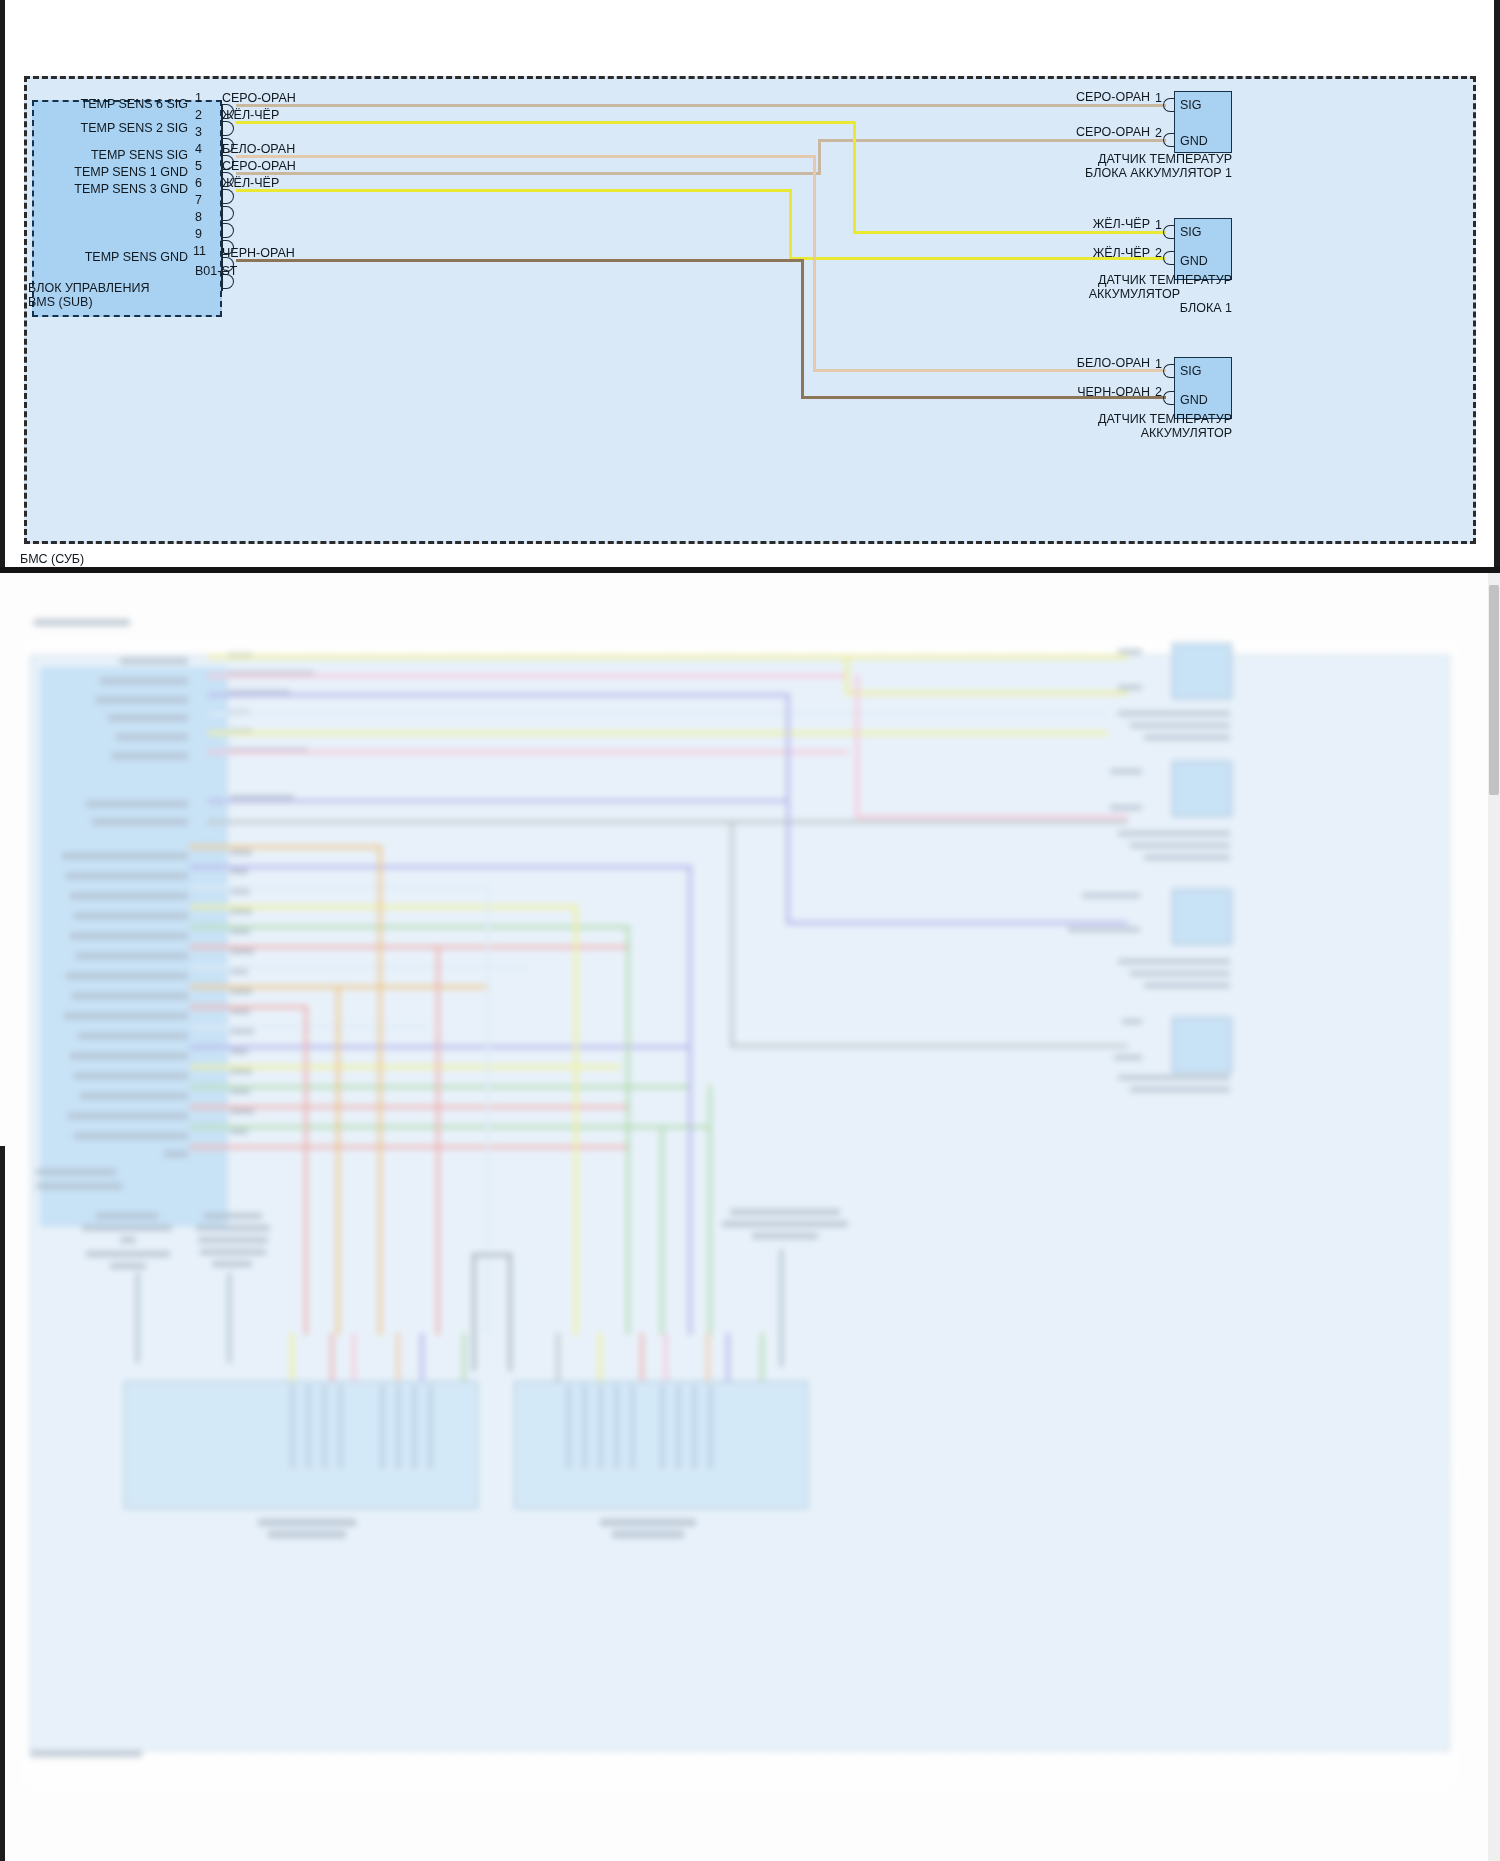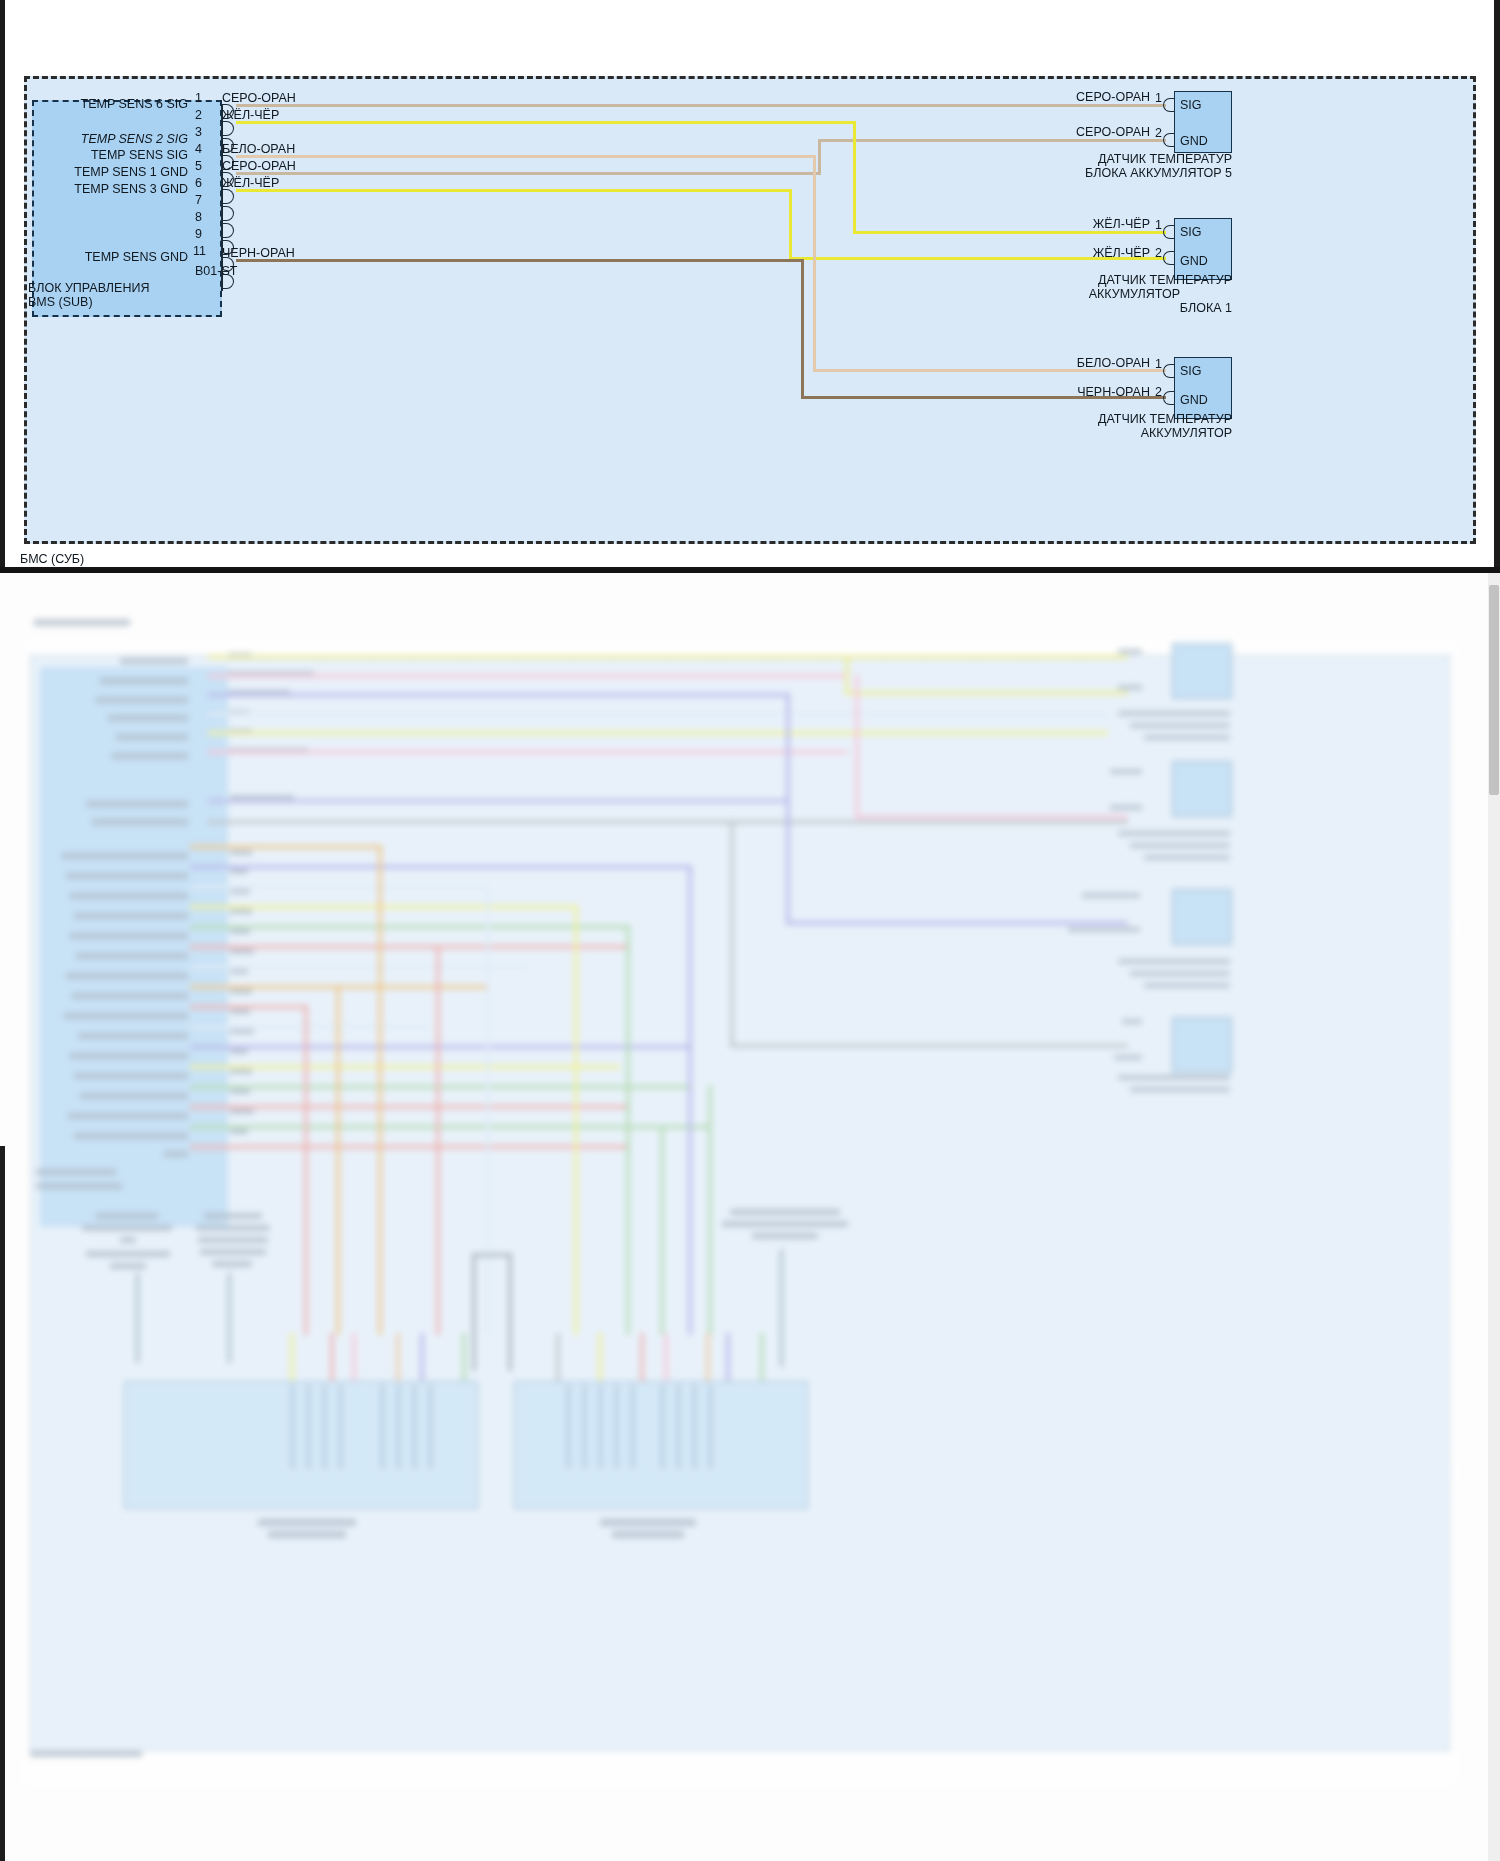--- a/index.html
+++ b/index.html
@@ -107,21 +107,21 @@
     <div class="pinNum" style="left:195px;top:126px;">3</div>
     <div class="pinNum" style="left:195px;top:143px;">4</div>
     <div class="pinNum" style="left:195px;top:160px;">5</div>
     <div class="pinNum" style="left:195px;top:177px;">6</div>
     <div class="pinNum" style="left:195px;top:194px;">7</div>
     <div class="pinNum" style="left:195px;top:211px;">8</div>
     <div class="pinNum" style="left:195px;top:228px;">9</div>
     <div class="pinNum" style="left:193px;top:245px;">11</div>
 
     <div class="ecuLabel" style="left:0px;width:188px;top:98px;">TEMP SENS 6 SIG</div>
-    <div class="ecuLabel" style="left:0px;width:188px;top:133px;font-style:italic;">TEMP SENS 2 SIG</div>
+    <div class="ecuLabel" style="left:0px;width:188px;top:122px;">TEMP SENS 2 SIG</div>
     <div class="ecuLabel" style="left:0px;width:188px;top:149px;">TEMP SENS SIG</div>
     <div class="ecuLabel" style="left:0px;width:188px;top:166px;">TEMP SENS 1 GND</div>
     <div class="ecuLabel" style="left:0px;width:188px;top:183px;">TEMP SENS 3 GND</div>
     <div class="ecuLabel" style="left:0px;width:188px;top:251px;">TEMP SENS GND</div>
 
     <div class="connName" style="left:195px;top:265px;">B01-ST</div>
     <div class="blkName" style="left:28px;top:281px;">БЛОК УПРАВЛЕНИЯ</div>
     <div class="blkName" style="left:28px;top:295px;">BMS (SUB)</div>
 
     <div class="wire wH" style="left:236px;top:104px;width:930px;background:#c9b79f;"></div>
@@ -156,21 +156,21 @@
     <div class="sensBox" style="left:1174px;top:91px;"></div>
     <div class="sensArc" style="left:1163px;top:98px;"></div>
     <div class="sensArc" style="left:1163px;top:133px;"></div>
     <div class="sensPinLbl" style="left:1180px;top:99px;">SIG</div>
     <div class="sensPinLbl" style="left:1180px;top:135px;">GND</div>
     <div class="sensPinLbl" style="left:1155px;top:92px;">1</div>
     <div class="sensPinLbl" style="left:1155px;top:127px;">2</div>
     <div class="wireLblR" style="left:940px;width:210px;top:91px;">СЕРО-ОРАН</div>
     <div class="wireLblR" style="left:940px;width:210px;top:126px;">СЕРО-ОРАН</div>
     <div class="sensName" style="left:930px;width:302px;top:151px;">ДАТЧИК ТЕМПЕРАТУР</div>
-    <div class="sensName" style="left:930px;width:302px;top:165px;">БЛОКА АККУМУЛЯТОР 5</div>
+    <div class="sensName" style="left:930px;width:302px;top:165px;">БЛОКА АККУМУЛЯТОР 1</div>
 
     <div class="sensBox" style="left:1174px;top:218px;"></div>
     <div class="sensArc" style="left:1163px;top:225px;"></div>
     <div class="sensArc" style="left:1163px;top:251px;"></div>
     <div class="sensPinLbl" style="left:1180px;top:226px;">SIG</div>
     <div class="sensPinLbl" style="left:1180px;top:255px;">GND</div>
     <div class="sensPinLbl" style="left:1155px;top:219px;">1</div>
     <div class="sensPinLbl" style="left:1155px;top:247px;">2</div>
     <div class="wireLblR" style="left:940px;width:210px;top:218px;">ЖЁЛ-ЧЁР</div>
     <div class="wireLblR" style="left:940px;width:210px;top:247px;">ЖЁЛ-ЧЁР</div>

